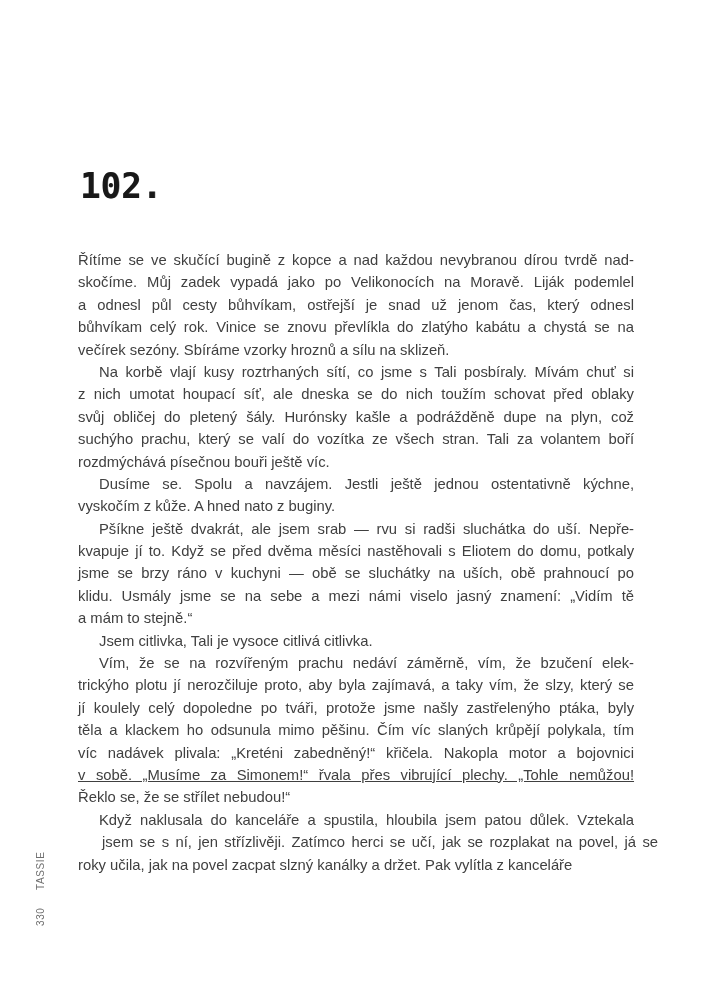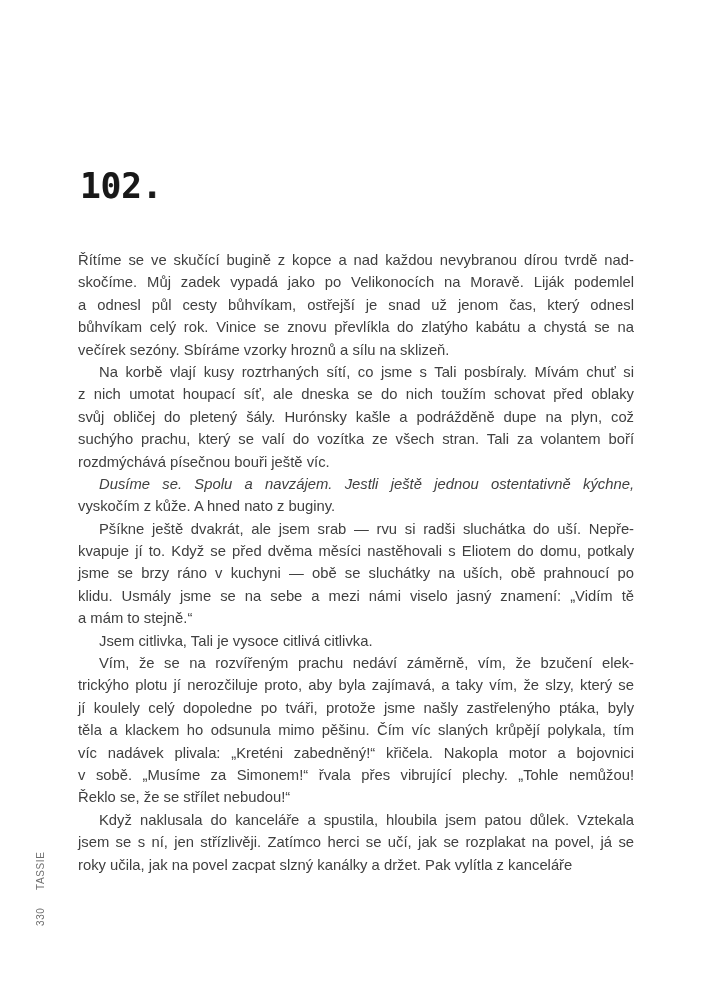--- a/index.html
+++ b/index.html
@@ -76,45 +76,45 @@
         <div class="line last"><span>večírek sezóny. Sbíráme vzorky hroznů a sílu na sklizeň.</span></div>
       </div>
       <div class="para indent">
         <div class="line"><span style="word-spacing: 3.38px; text-align: right;">Na korbě vlají kusy roztrhaných sítí, co jsme s Tali posbíraly. Mívám chuť si</span></div>
         <div class="line"><span style="word-spacing: 4.19px;">z nich umotat houpací síť, ale dneska se do nich toužím schovat před oblaky</span></div>
         <div class="line"><span style="word-spacing: 4.82px;">svůj obličej do pletený šály. Hurónsky kašle a podrážděně dupe na plyn, což</span></div>
         <div class="line"><span style="word-spacing: 3.82px;">suchýho prachu, který se valí do vozítka ze všech stran. Tali za volantem boří</span></div>
         <div class="line last"><span>rozdmýchává písečnou bouři ještě víc.</span></div>
       </div>
       <div class="para indent">
-        <div class="line"><span style="word-spacing: 8.18px; font-style: italic;">Dusíme se. Spolu a navzájem. Jestli ještě jednou ostentativně kýchne,</span></div>
+        <div class="line"><span style="word-spacing: 8.18px;">Dusíme se. Spolu a navzájem. Jestli ještě jednou ostentativně kýchne,</span></div>
         <div class="line last"><span>vyskočím z kůže. A hned nato z buginy.</span></div>
       </div>
       <div class="para indent">
         <div class="line"><span style="word-spacing: 3.58px;">Pšíkne ještě dvakrát, ale jsem srab — rvu si radši sluchátka do uší. Nepře-</span></div>
         <div class="line"><span style="word-spacing: 2.03px;">kvapuje jí to. Když se před dvěma měsíci nastěhovali s Eliotem do domu, potkaly</span></div>
         <div class="line"><span style="word-spacing: 4.05px; text-align: right;">jsme se brzy ráno v kuchyni — obě se sluchátky na uších, obě prahnoucí po</span></div>
         <div class="line"><span style="word-spacing: 4.9px;">klidu. Usmály jsme se na sebe a mezi námi viselo jasný znamení: „Vidím tě</span></div>
         <div class="line last"><span>a mám to stejně.“</span></div>
       </div>
       <div class="para indent">
         <div class="line last"><span>Jsem citlivka, Tali je vysoce citlivá citlivka.</span></div>
       </div>
       <div class="para indent">
         <div class="line"><span style="word-spacing: 5.42px;">Vím, že se na rozvířeným prachu nedáví záměrně, vím, že bzučení elek-</span></div>
         <div class="line"><span style="word-spacing: 2.14px;">trickýho plotu jí nerozčiluje proto, aby byla zajímavá, a taky vím, že slzy, který se</span></div>
         <div class="line"><span style="word-spacing: 4.34px;">jí koulely celý dopoledne po tváři, protože jsme našly zastřelenýho ptáka, byly</span></div>
         <div class="line"><span style="word-spacing: 3.36px;">těla a klackem ho odsunula mimo pěšinu. Čím víc slaných krůpějí polykala, tím</span></div>
         <div class="line"><span style="word-spacing: 6.67px; margin-top: 21px;">víc nadávek plivala: „Kreténi zabedněný!“ křičela. Nakopla motor a bojovnici</span></div>
-        <div class="line"><span style="word-spacing: 6.37px;">v sobě. „Musíme za Simonem!“ řvala přes vibrující plechy. „Tohle nemůžou!</span></div>
+        <div class="line"><span style="word-spacing: 6.37px; text-decoration: underline;">v sobě. „Musíme za Simonem!“ řvala přes vibrující plechy. „Tohle nemůžou!</span></div>
         <div class="line last"><span>Řeklo se, že se střílet nebudou!“</span></div>
       </div>
       <div class="para indent">
         <div class="line"><span style="word-spacing: 3.98px;">Když naklusala do kanceláře a spustila, hloubila jsem patou důlek. Vztekala</span></div>
-        <div class="line"><span style="word-spacing: 2.27px;">jsem se s ní, jen střízlivěji. Zatímco herci se učí, jak se rozplakat na povel, já se</span></div>
+        <div class="line"><span style="word-spacing: 2.27px; margin-left: 24px;">jsem se s ní, jen střízlivěji. Zatímco herci se učí, jak se rozplakat na povel, já se</span></div>
         <div class="line last"><span>roky učila, jak na povel zacpat slzný kanálky a držet. Pak vylítla z kanceláře</span></div>
       </div>
     </div>
 
   <div class="margin-note book-title">TASSIE</div>
 
   <div class="margin-note page-number">330</div>
 </div>
 
 </body></html>

